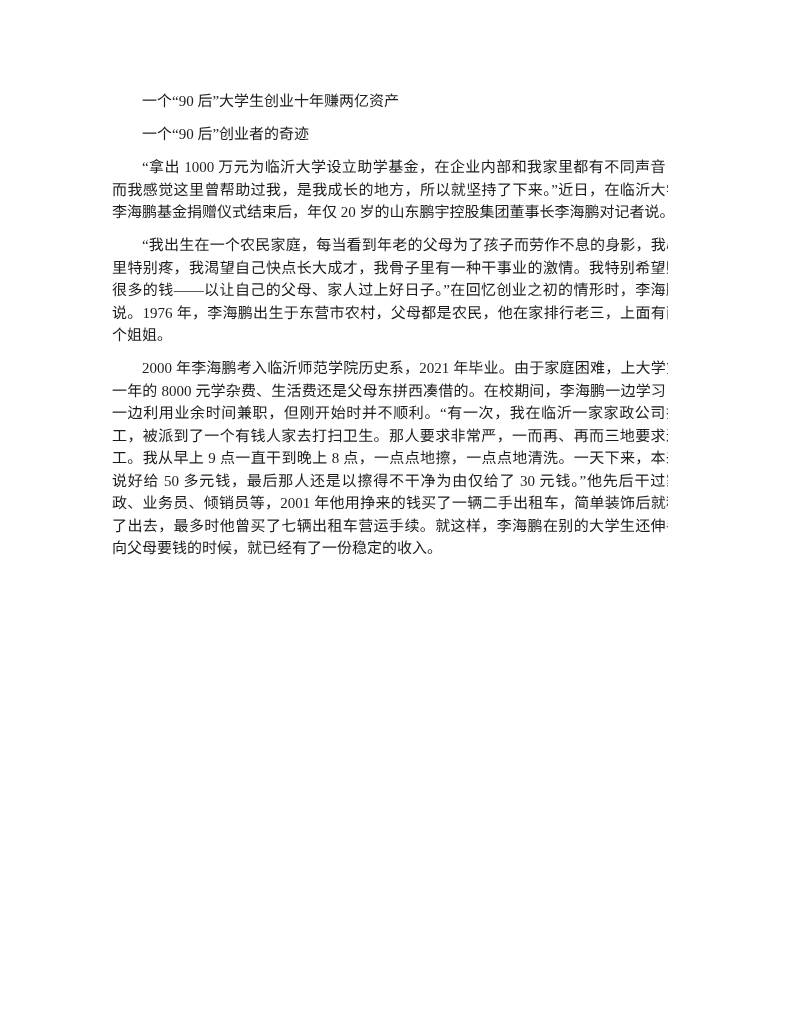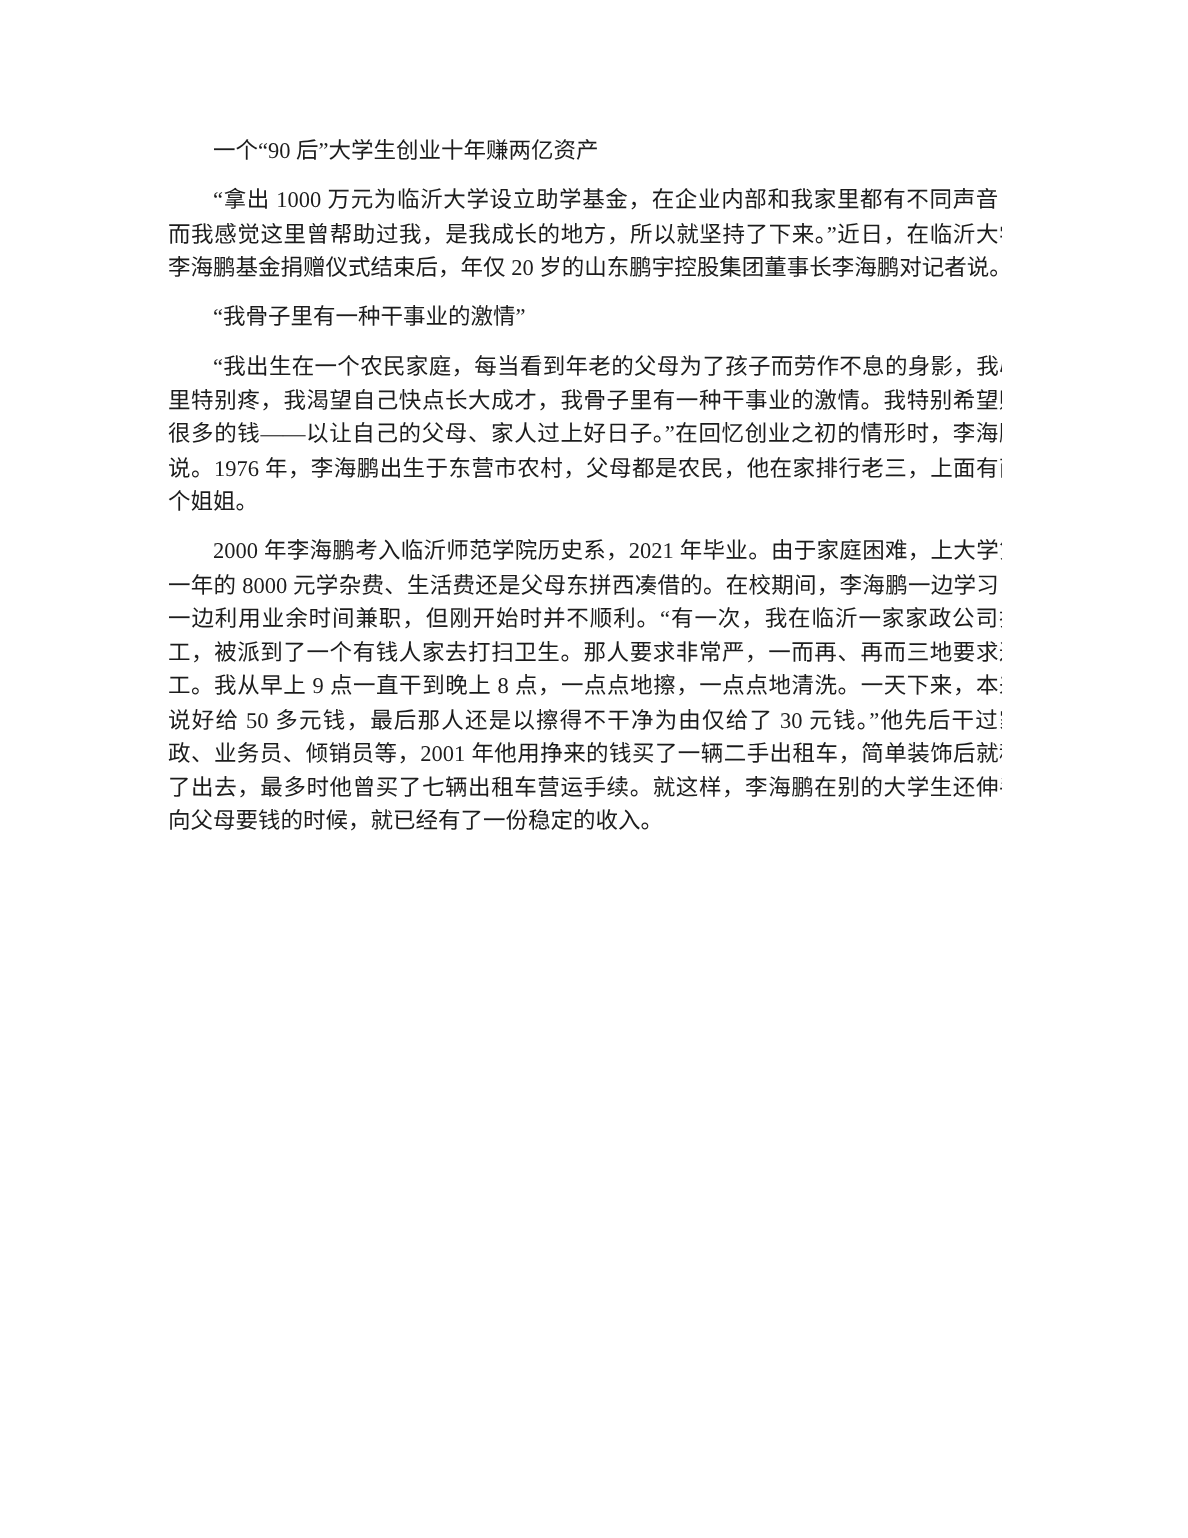--- a/index.html
+++ b/index.html
@@ -36,18 +36,18 @@
   .doc-par.heading {
     text-align: left;
   }
 </style>
 </head>
 <body>
 
 <div class="page">
   <div class="content">
     <p class="doc-par heading">一个“90 后”大学生创业十年赚两亿资产</p>
+    <p class="doc-par heading">一个“90 后”创业者的奇迹</p>
     <p class="doc-par">“拿出 1000 万元为临沂大学设立助学基金，在企业内部和我家里都有不同声音，而我感觉这里曾帮助过我，是我成长的地方，所以就坚持了下来。”近日，在临沂大学李海鹏基金捐赠仪式结束后，年仅 20 岁的山东鹏宇控股集团董事长李海鹏对记者说。</p>
-    <p class="doc-par heading">“我骨子里有一种干事业的激情”</p>
     <p class="doc-par">“我出生在一个农民家庭，每当看到年老的父母为了孩子而劳作不息的身影，我心里特别疼，我渴望自己快点长大成才，我骨子里有一种干事业的激情。我特别希望赚很多的钱——以让自己的父母、家人过上好日子。”在回忆创业之初的情形时，李海鹏说。1976 年，李海鹏出生于东营市农村，父母都是农民，他在家排行老三，上面有两个姐姐。</p>
     <p class="doc-par">2000 年李海鹏考入临沂师范学院历史系，2021 年毕业。由于家庭困难，上大学第一年的 8000 元学杂费、生活费还是父母东拼西凑借的。在校期间，李海鹏一边学习，一边利用业余时间兼职，但刚开始时并不顺利。“有一次，我在临沂一家家政公司打工，被派到了一个有钱人家去打扫卫生。那人要求非常严，一而再、再而三地要求返工。我从早上 9 点一直干到晚上 8 点，一点点地擦，一点点地清洗。一天下来，本来说好给 50 多元钱，最后那人还是以擦得不干净为由仅给了 30 元钱。”他先后干过家政、业务员、倾销员等，2001 年他用挣来的钱买了一辆二手出租车，简单装饰后就租了出去，最多时他曾买了七辆出租车营运手续。就这样，李海鹏在别的大学生还伸手向父母要钱的时候，就已经有了一份稳定的收入。</p>
   </div>
 </div>
 
 </body></html>

